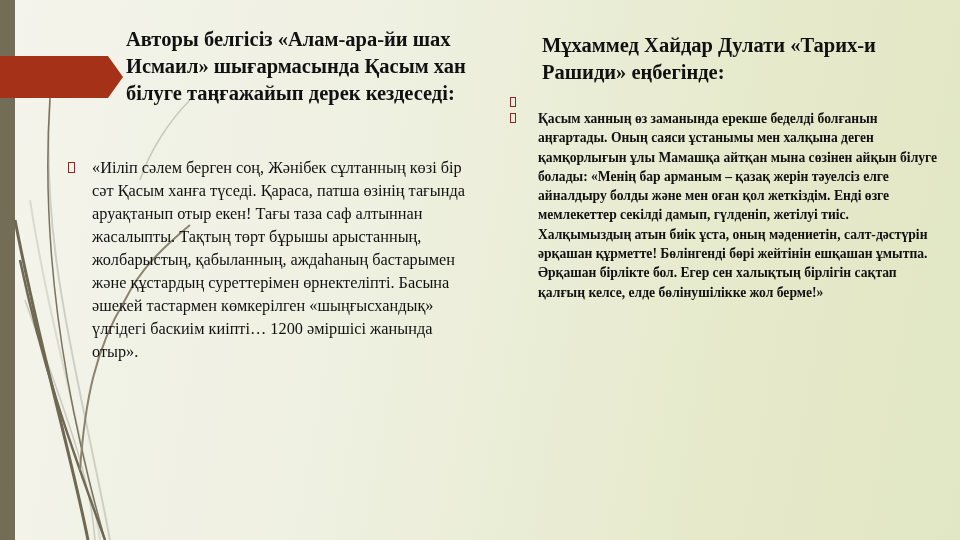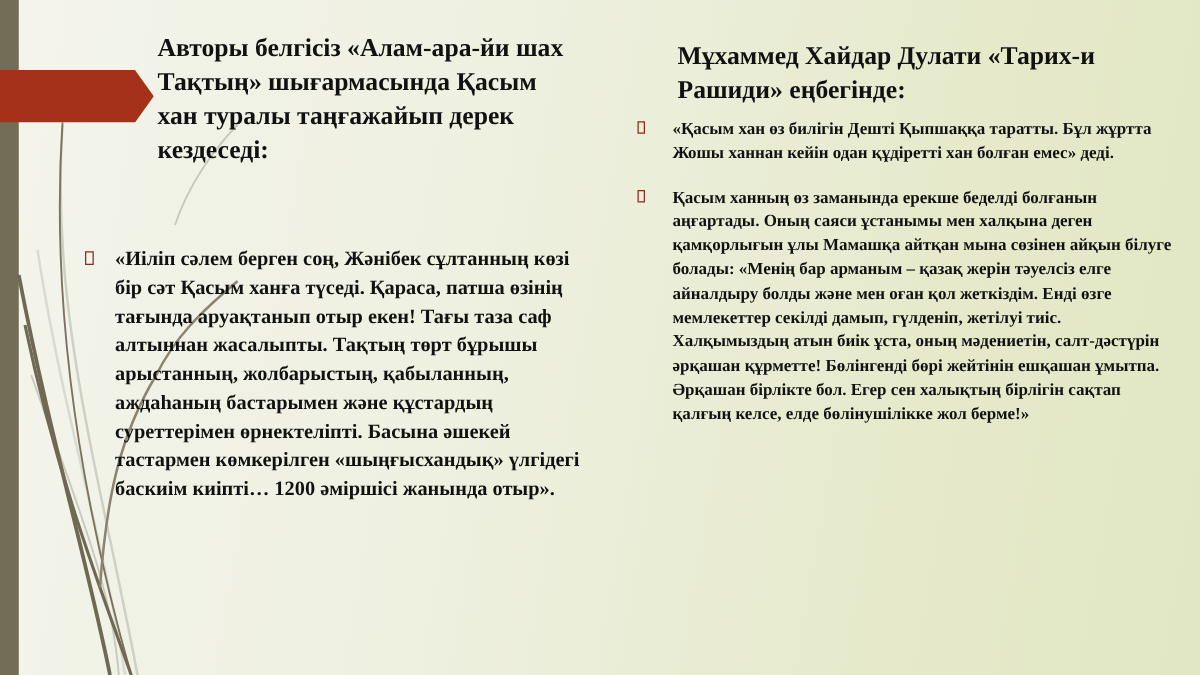--- a/index.html
+++ b/index.html
@@ -22,21 +22,21 @@
     position:absolute; left:530px; top:20px; width:410px;
     font-size:20.5px; font-weight:bold; line-height:27px; margin:12px;
   }
   .bullet-list { position:absolute; list-style:none; margin:0; padding:0; }
   .bullet-list li { position:relative; }
   .bullet-box {
     position:absolute; display:inline-block; width:5px; height:9px;
     border:1px solid #8a2a1a; background:transparent;
   }
   .left-list { left:70px; top:156px; width:395px; }
-  .left-list li { padding-left:22px; font-size:16.3px; font-weight:bold; line-height:23px;margin-top:39px; }
+  .left-list li { padding-left:22px; font-size:16.3px; font-weight:normal; line-height:23px; }
   .left-list .bullet-box { left:-2px; top:6px; }
   .right-list { left:510px; top:93px; width:430px; }
   .right-list li { padding-left:28px; font-size:13.6px; font-weight:bold; line-height:19.3px; margin-bottom:16px; }
   .right-list .bullet-box { left:0; top:4px; width:4px; height:8px; }
 </style>
 </head>
 <body>
 
 <div class="side-bar"></div>
 
@@ -48,33 +48,32 @@
   <path d="M15 220 C 40 350, 70 450, 88 540" stroke="#6f6853" stroke-width="3" fill="none"></path>
   <path d="M20 260 C 45 380, 80 470, 105 540" stroke="#6f6853" stroke-width="2.5" fill="none"></path>
   <path d="M80 470 C 85 400, 95 350, 125 300 C 140 270, 160 250, 190 225" stroke="#8a8370" stroke-width="2" fill="none"></path>
   <path d="M140 180 C 150 150, 170 120, 190 100" stroke="#c8c9bc" stroke-width="1.5" fill="none"></path>
 </svg>
 
 <svg class="arrow-banner" viewBox="0 0 123 42">
   <polygon points="0,0 108,0 123,21 108,42 0,42" fill="#a53119"></polygon>
 </svg>
 
-<h1 class="title-left">Авторы белгісіз «Алам-ара-йи шах Тақтың» шығармасында Қасым хан туралы таңғажайып дерек кездеседі:</h1>
+<h1 class="title-left">Авторы белгісіз «Алам-ара-йи шах Исмаил» шығармасында Қасым хан білуге таңғажайып дерек кездеседі:</h1>
 
 <ul class="bullet-list left-list">
   <li>
     <span class="bullet-box"></span>
     <span>«Иіліп сәлем берген соң, Жәнібек сұлтанның көзі бір сәт Қасым ханға түседі. Қараса, патша өзінің тағында аруақтанып отыр екен! Тағы таза саф алтыннан жасалыпты. Тақтың төрт бұрышы арыстанның, жолбарыстың, қабыланның, аждаһаның бастарымен және құстардың суреттерімен өрнектеліпті. Басына әшекей тастармен көмкерілген «шыңғысхандық» үлгідегі баскиім киіпті… 1200 әміршісі жанында отыр».</span>
   </li>
 </ul>
 
 <h2 class="title-right">Мұхаммед Хайдар Дулати «Тарих-и Рашиди» еңбегінде:</h2>
 
 <ul class="bullet-list right-list">
   <li>
     <span class="bullet-box"></span>
-    <span>«Қасым хан өз билігін Дешті Қыпшаққа таратты. Бұл жұртта Жошы ханнан кейін одан құдіретті хан болған емес» деді.</span>
   </li>
   <li>
     <span class="bullet-box"></span>
     <span>Қасым ханның өз заманында ерекше беделді болғанын аңғартады. Оның саяси ұстанымы мен халқына деген қамқорлығын ұлы Мамашқа айтқан мына сөзінен айқын білуге болады: «Менің бар арманым – қазақ жерін тәуелсіз елге айналдыру болды және мен оған қол жеткіздім. Енді өзге мемлекеттер секілді дамып, гүлденіп, жетілуі тиіс. Халқымыздың атын биік ұста, оның мәдениетін, салт-дәстүрін әрқашан құрметте! Бөлінгенді бөрі жейтінін ешқашан ұмытпа. Әрқашан бірлікте бол. Егер сен халықтың бірлігін сақтап қалғың келсе, елде бөлінушілікке жол берме!»</span>
   </li>
 </ul>
 
 </body></html>

